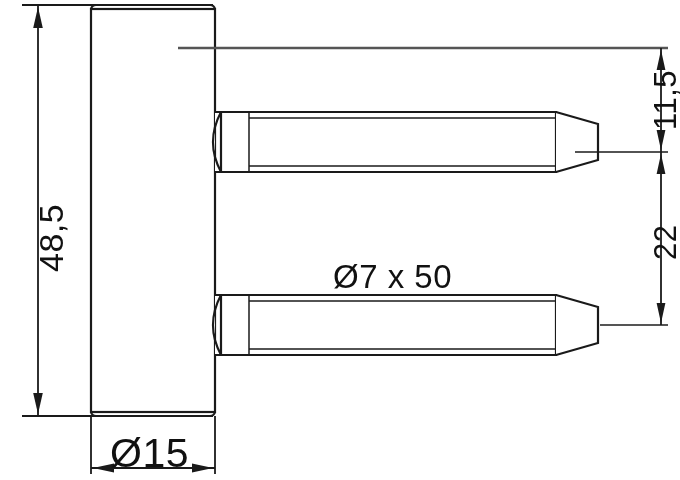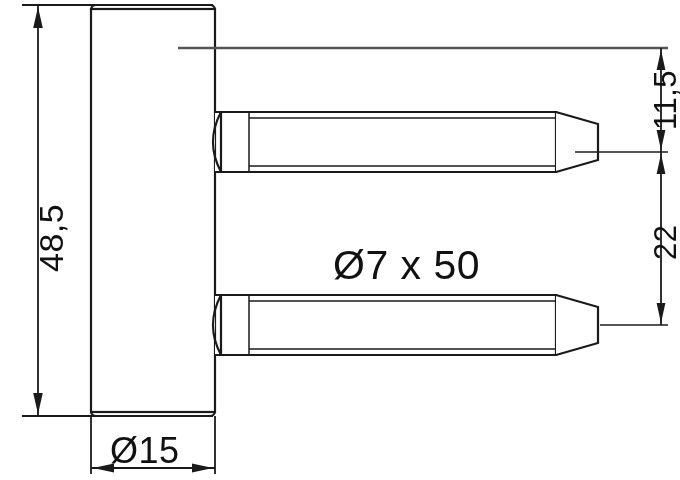--- a/index.html
+++ b/index.html
@@ -14,22 +14,22 @@
     position:absolute;
     font-family:"Liberation Sans", sans-serif;
     color:#111111;
     white-space:nowrap;
     letter-spacing:0.5px;
   }
   .rot{transform:rotate(-90deg);transform-origin:0 0;}
   #lbl-485{left:32px;top:272px;font-size:34px;}
   #lbl-115{left:648px;top:130px;font-size:31px;}
   #lbl-22{left:648px;top:260px;font-size:31px;}
-  #lbl-d7{left:333px;top:242px;font-size:41px;}
-  #lbl-d15{left:110px;top:430px;font-size:36px;}
+  #lbl-d7{left:333px;top:258px;font-size:33px;}
+  #lbl-d15{left:110px;top:430px;font-size:41px;}
 </style>
 </head>
 <body>
 
 <div id="stage">
 
   <svg id="drawing" viewBox="0 0 680 480">
 
     <g>
 

